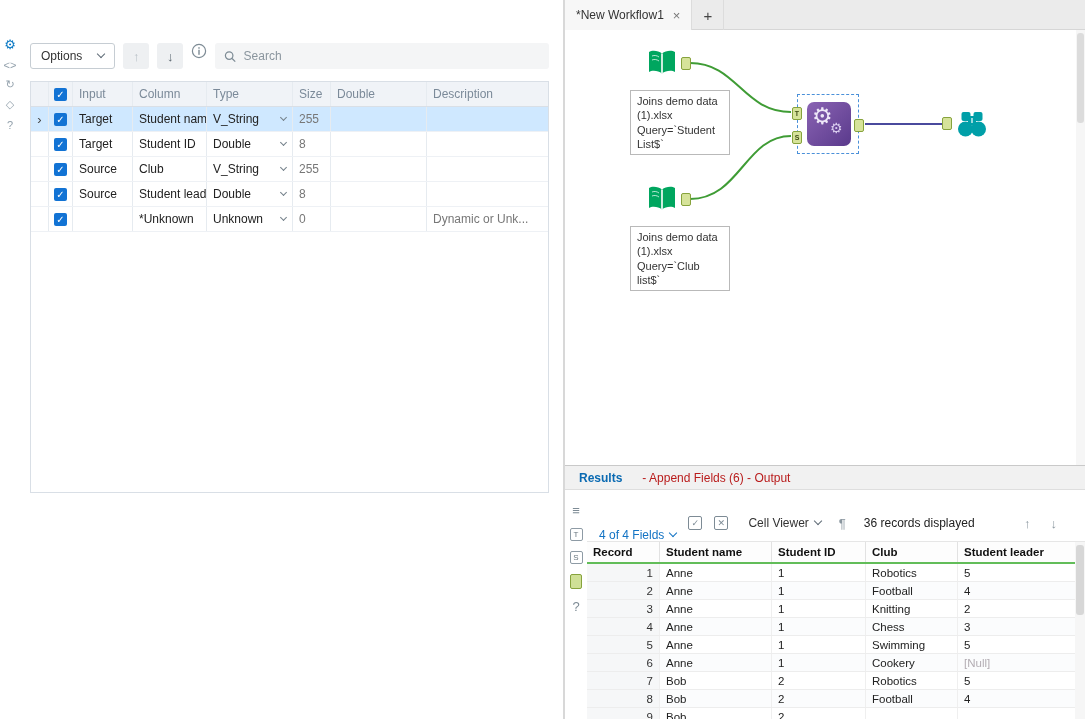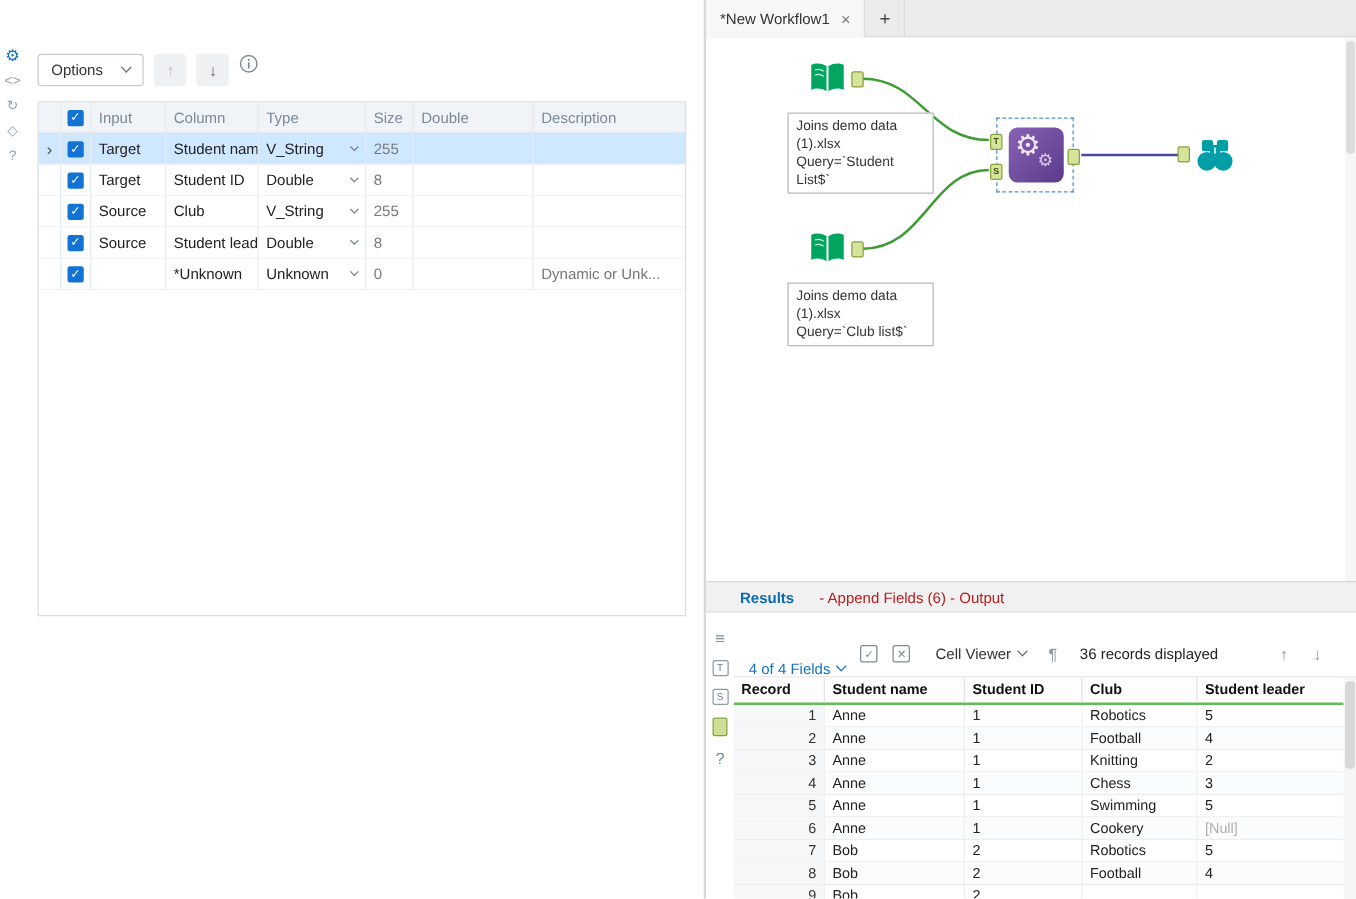--- a/index.html
+++ b/index.html
@@ -66,36 +66,36 @@
 
   .canvas { position:absolute; left:0; top:30px; width:520px; height:435px; background:#fff; overflow:hidden; }
   .wires { position:absolute; left:0; top:0; width:520px; height:435px; pointer-events:none; }
   .tool { position:absolute; width:34px; height:34px; cursor:pointer; }
   .tool-input1 { left:80px; top:16px; }
   .tool-input2 { left:80px; top:152px; }
   .tool-browse { left:390px; top:76px; }
   .anchor { position:absolute; width:10px; height:13px; background:#d6e39a; border:1px solid #87a33c; border-radius:2px; font-size:7px; font-weight:bold; color:#3c4a12; display:flex; align-items:center; justify-content:center; }
   .out-a { left:36px; top:11px; }
   .in-a  { left:-13px; top:11px; }
-  .annot { position:absolute; width:117px; border:1px solid #b9b9b9; background:#fff; padding:3px 6px; font-size:11px; line-height:1.3; color:#333; white-space:pre-line; }
+  .annot { position:absolute; width:100px; border:1px solid #b9b9b9; background:#fff; padding:3px 6px; font-size:11px; line-height:1.3; color:#333; white-space:pre-line; }
   .annot1 { left:65px; top:60px; }
   .annot2 { left:65px; top:196px; }
   .append { position:absolute; left:232px; top:64px; width:62px; height:60px; border:1px dashed #4a90d9; cursor:pointer; }
   .append-ic { position:absolute; left:9px; top:7px; width:44px; height:44px; border-radius:7px; background:linear-gradient(135deg,#8a63b3,#5a3a8c); overflow:hidden; }
   .gear1 { position:absolute; left:5px; top:1px; font-size:23px; color:#eee7f8; }
   .gear2 { position:absolute; left:23px; top:18px; font-size:14px; color:#d9ccee; }
   .an-t { left:-6px; top:12px; }
   .an-s { left:-6px; top:36px; }
   .an-o { right:-6px; top:24px; }
   .cv-sb { position:absolute; right:0; top:0; width:9px; height:435px; background:#f6f6f6; }
   .cv-th { position:absolute; right:1px; top:3px; width:7px; height:90px; background:#dcdcdc; border-radius:3px; }
 
   
   .results-panel { position:absolute; left:0; top:465px; width:520px; height:254px; background:#fff; border-top:1px solid #c9c9c9; }
-  .res-header { height:24px; background:#f1f1f1; border-bottom:1px solid #dedede; display:flex; align-items:center; padding-left:27px; }
+  .res-header { height:24px; background:#f1f1f1; border-bottom:1px solid #dedede; display:flex; align-items:center; padding-left:14px; }
   .res-title { color:#0a6ab2; font-weight:bold; }
   .res-sub { color:#b91c1c; margin-left:20px; }
   .res-side { position:absolute; left:0; top:25px; bottom:0; width:22px; display:flex; flex-direction:column; align-items:center; padding-top:12px; gap:10px; }
   .rs-ic { color:#7d8b95; font-size:13px; display:flex; align-items:center; justify-content:center; cursor:pointer; }
   .rs-box { width:13px; height:13px; border:1px solid #8e9ba5; border-radius:2px; font-size:8px; color:#69767f; display:flex; align-items:center; justify-content:center; cursor:pointer; }
   .rs-grn { width:12px; height:15px; background:#cfe096; border:1px solid #87a33c; border-radius:2px; cursor:pointer; }
   .res-body { position:absolute; left:22px; top:25px; right:0; bottom:0; }
   .res-toolbar { height:51px; display:flex; align-items:center; gap:12px; padding:14px 28px 0 12px; border-bottom:1px solid #e6e6e6; }
   .fields-dd { color:#1273c4; display:flex; align-items:center; gap:6px; cursor:pointer;margin-top:23px; }
   .tb-box { width:14px; height:14px; border:1.4px solid #7d8b95; border-radius:2px; color:#7d8b95; font-size:9px; display:flex; align-items:center; justify-content:center; cursor:pointer; }
@@ -139,20 +139,27 @@
         </button>
         <button class="icon-btn dim">↑</button>
         <button class="icon-btn">↓</button>
         <span class="info-wrap">
           <svg width="16" height="16" viewBox="0 0 16 16">
               <circle cx="8" cy="8" r="6.6" fill="none" stroke="#7d8b95" stroke-width="1.2"></circle>
               <rect x="7.3" y="6.8" width="1.4" height="5" fill="#7d8b95"></rect>
               <rect x="7.3" y="4.2" width="1.4" height="1.5" fill="#7d8b95"></rect>
             </svg>
         </span>
+        <div class="searchbox">
+          <svg width="13" height="13" viewBox="0 0 13 13">
+              <circle cx="5.5" cy="5.5" r="4" fill="none" stroke="#7d8b95" stroke-width="1.3"></circle>
+              <line x1="8.6" y1="8.6" x2="12" y2="12" stroke="#7d8b95" stroke-width="1.3"></line>
+            </svg>
+          <input placeholder="Search" style="">
+        </div>
       </div>
 
       <div class="cfg-table">
         <div class="trow head">
             <div class="tc c-exp"></div>
             <div class="tc c-chk">
               <span class="cbx">✓</span>
             </div>
             <div class="tc c-input">Input</div>
             <div class="tc c-col">Column</div>

